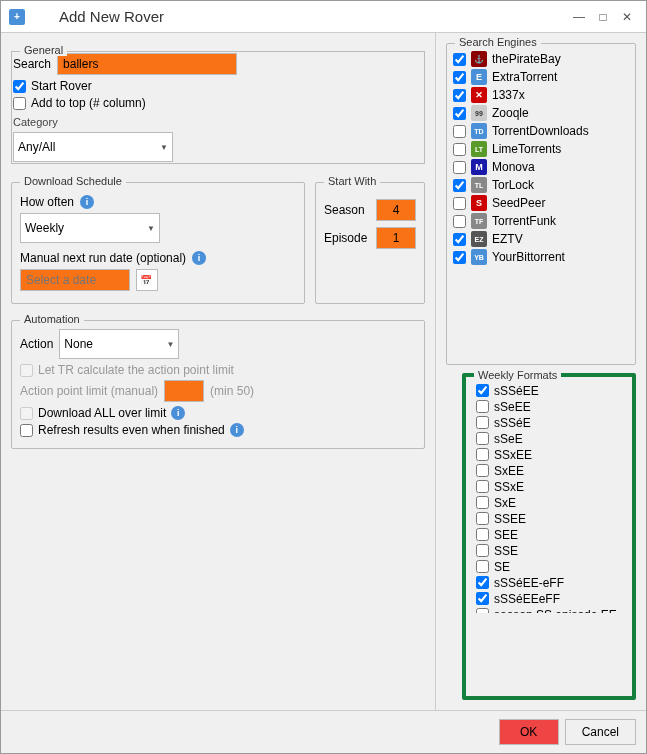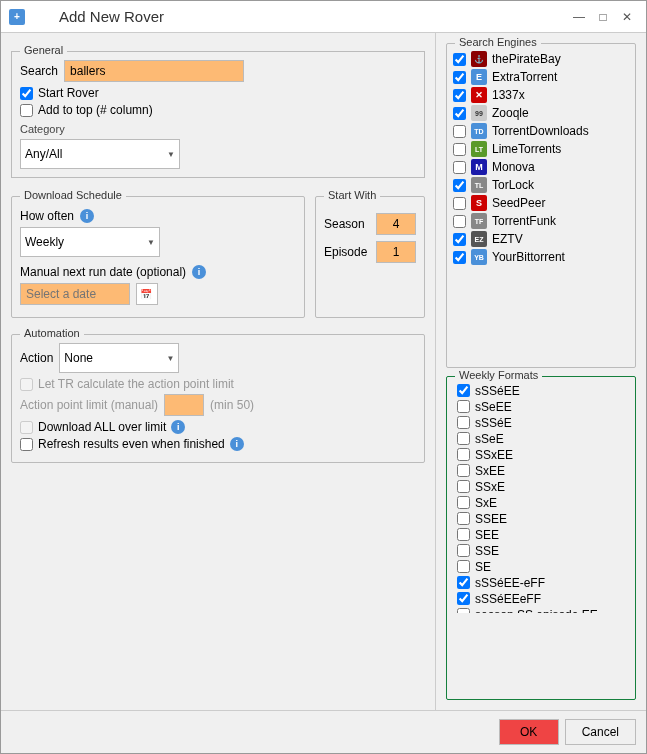--- a/index.html
+++ b/index.html
@@ -101,21 +101,21 @@
       display: flex;
       align-items: center;
       gap: 6px;
       margin-bottom: 4px;
     }
 
     input[type="text"] {
       border: 1px solid #bbb;
       padding: 3px 5px;
       font-size: 12px;
-      background: #fdba74;
+      background: #f97316;
       height: 22px;
     }
 
     .search-input {
       width: 180px;
     }
 
     .checkbox-row {
       display: flex;
       align-items: center;
@@ -290,27 +290,28 @@
       border-radius: 2px;
       display: flex;
       align-items: center;
       justify-content: center;
       font-size: 9px;
       font-weight: bold;
       flex-shrink: 0;
     }
 
     .formats-box {
-      border: 1px solid #15803d;
+      border: 4px solid #15803d;
       border-radius: 2px;
       padding: 6px;
       position: relative;
       flex: 1;
       display: flex;
       flex-direction: column;
+      margin-left: 16px;
     }
 
     .formats-list {
       overflow-y: scroll;
       height: 230px;
     }
 
     .format-item {
       display: flex;
       align-items: center;
@@ -350,21 +351,21 @@
       border: 1px solid #ddd;
     }
 
     ::-webkit-scrollbar-thumb {
       background: #c0c0c0;
       border: 1px solid #aaa;
     }
 
     .general-box {
       border: 1px solid #bbb;
-      padding: 8px;
+      padding: 1px;
       position: relative;
       margin-top: 8px;
     }
   </style>
 </head>
 <body>
 
 <div class="window">
 
   <div class="title-bar">

